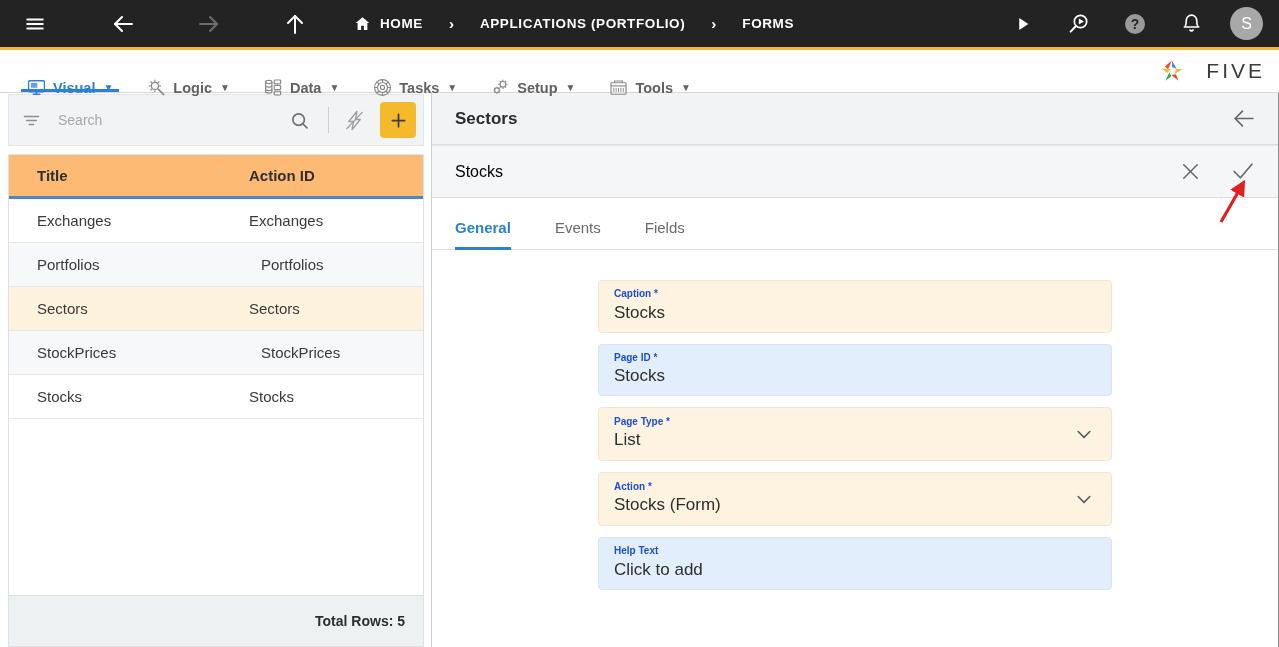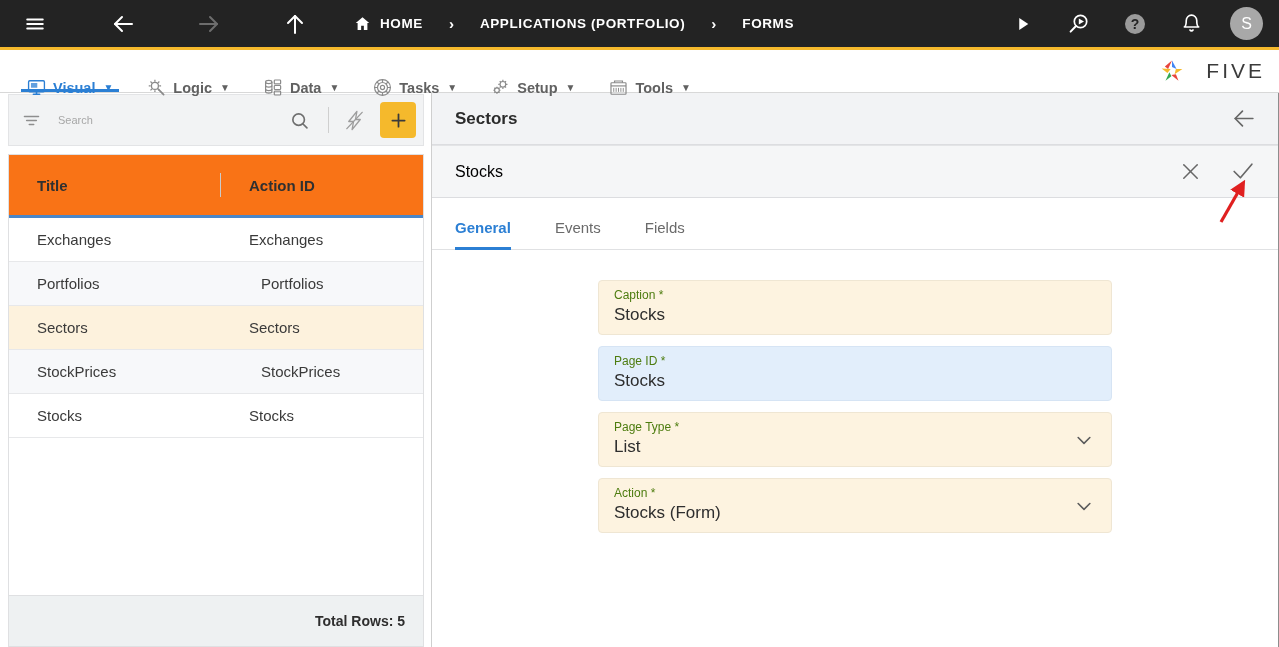--- a/index.html
+++ b/index.html
@@ -130,21 +130,21 @@
     background: #f2f3f4;
     border: 1px solid #e3e4e6;
     display: flex; align-items: center;
     padding: 0 7px 0 12px;
   }
   .filter-ico { color: #8e8e8e; display: flex; cursor: pointer; }
   .search-input {
     flex: 1;
     border: none; outline: none; background: transparent;
     font-family: "Liberation Sans", sans-serif;
-    font-size: 11px; color: #3b3b3b;
+    font-size: 14px; color: #3b3b3b;
     margin-left: 16px;
   }
   .search-input::placeholder { color: #a7a7a7; }
   .srch-ico { color: #6f6f6f; display: flex; cursor: pointer; padding: 0 8px; }
   .vdiv { width: 1px; height: 26px; background: #cfcfcf; margin: 0 10px; }
   .bolt-ico { color: #9d9d9d; display: flex; cursor: pointer; padding: 0 4px; }
   .add-btn {
     width: 36px; height: 36px;
     background: #f5b92c;
     border-radius: 4px;
@@ -156,22 +156,22 @@
 
   .grid-wrap {
     margin: 8px 7px 0 0;
     border: 1px solid #dfe0e2;
     border-bottom: none;
     flex: 1;
     display: flex; flex-direction: column;
     overflow: hidden;
   }
   .grid-head {
-    height: 63px;
-    background: #f97316;
+    height: 44px;
+    background: #fdba74;
     display: flex; align-items: center;
     border-bottom: 3px solid #4a86c8;
     flex: 0 0 auto;
   }
   .th {
     font-size: 15px; font-weight: bold; color: #303030;
     padding-left: 28px;
     cursor: pointer;
     position: relative;
     display: flex; align-items: center; height: 100%;
@@ -284,23 +284,24 @@
     border: 1px solid transparent;
     padding: 7px 16px 8px 15px;
     display: flex; flex-direction: column; justify-content: center;
     position: relative;
     cursor: text;
   }
   .field.cream { background: #fdf3e0; border-color: #efe6d3; }
   .field.blue  { background: #e2eefb; border-color: #d6e4f4; }
   .field.sel-h { min-height: 54px; }
   .f-label {
-    font-size: 12px; color: #4d7c0f;
+    font-size: 10px; color: #1d4ed8;
     line-height: 1.25;
     margin-bottom: 1px;
+    font-weight: bold;
   }
   .f-value {
     font-size: 17px; color: #2e2e2e;
     line-height: 1.3;
   }
   .f-caret {
     position: absolute; right: 17px; top: 50%;
     transform: translateY(-50%);
     color: #5b5b5b; display: flex;
   }
@@ -641,20 +642,24 @@
       <div class="field cream sel-h">
         <span class="f-label">Action *</span>
         <span class="f-value">Stocks (Form)</span>
         <span class="f-caret">
           <svg width="20" height="20" viewBox="0 0 24 24" fill="none" stroke="currentColor" stroke-width="1.9" stroke-linecap="round" stroke-linejoin="round">
             <polyline points="5,9 12,16 19,9"></polyline>
           </svg>
         </span>
       </div>
 
+      <div class="field blue">
+        <span class="f-label">Help Text</span>
+        <span class="f-value">Click to add</span>
+      </div>
 
     </div>
   </div>
 </div>
 
 <svg class="annot" viewBox="0 0 40 48">
   <defs>
     <marker id="ah" markerWidth="5" markerHeight="5" refX="2.4" refY="2.5" orient="auto">
       <path d="M0,0 L5,2.5 L0,5 z" fill="#e02020"></path>
     </marker>

